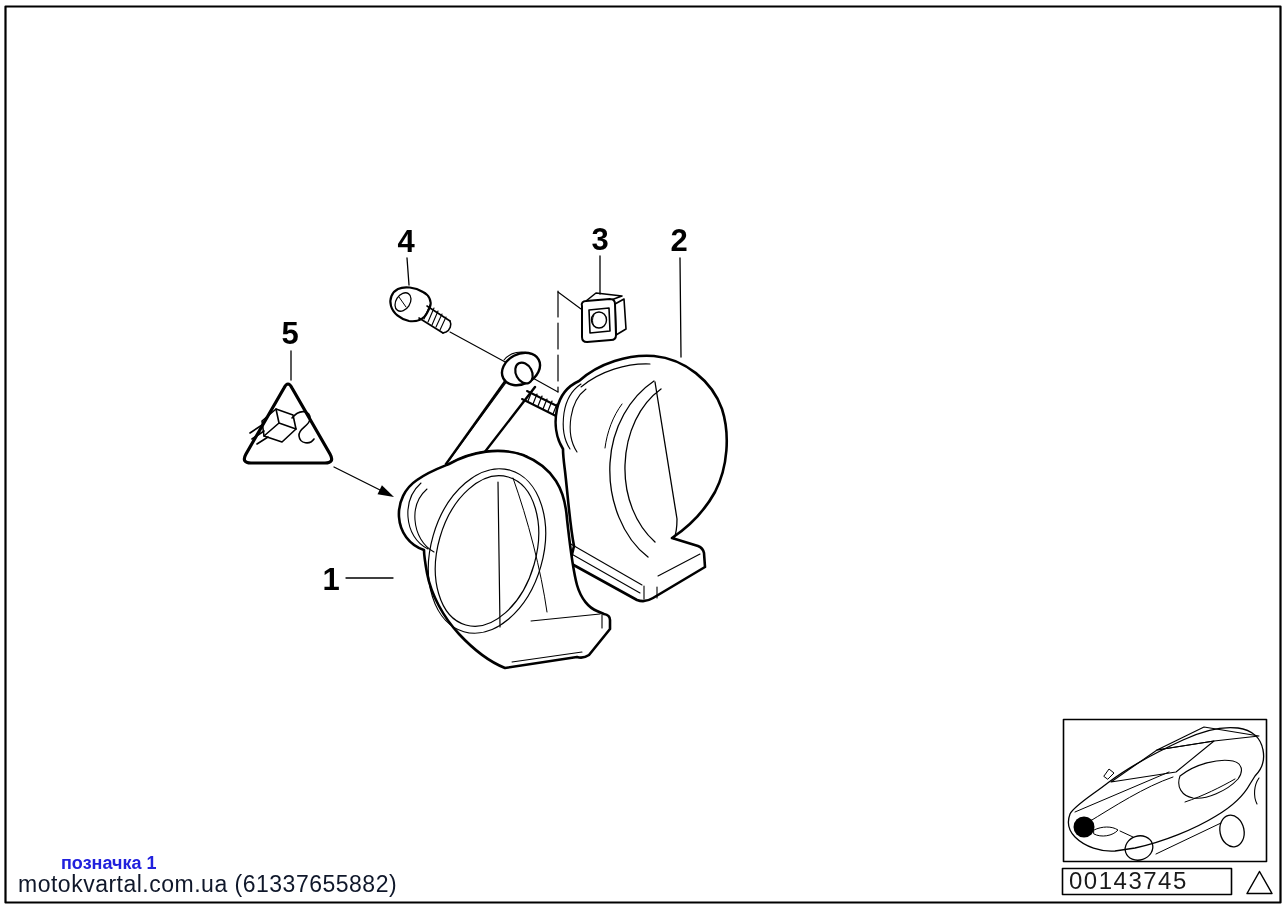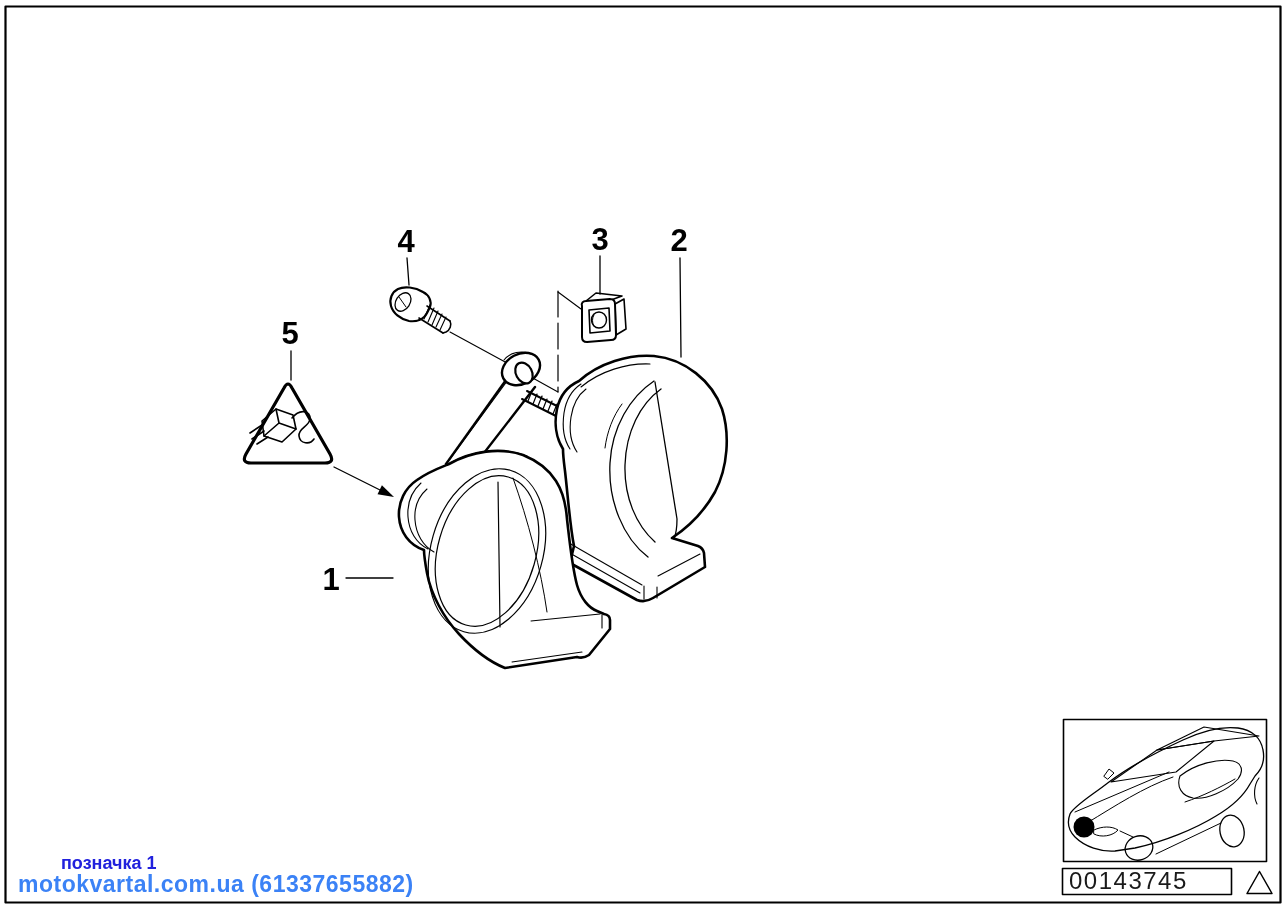--- a/index.html
+++ b/index.html
@@ -31,22 +31,22 @@
     top: 853px;
     font-size: 18px;
     font-weight: bold;
     color: #2121dd;
   }
   .wm2 {
     position: absolute;
     left: 18px;
     top: 871px;
     font-size: 23px;
-    font-weight: bold;
-    color: #3b82f6;
+    font-weight: normal;
+    color: #0f172a;
     letter-spacing: 0.5px;
   }
 </style>
 </head>
 <body>
 
 <div class="page">
 
 <svg width="1287" height="910" viewBox="0 0 1287 910" xmlns="http://www.w3.org/2000/svg" fill="none" stroke="#000000" stroke-linecap="round" stroke-linejoin="round">
 

